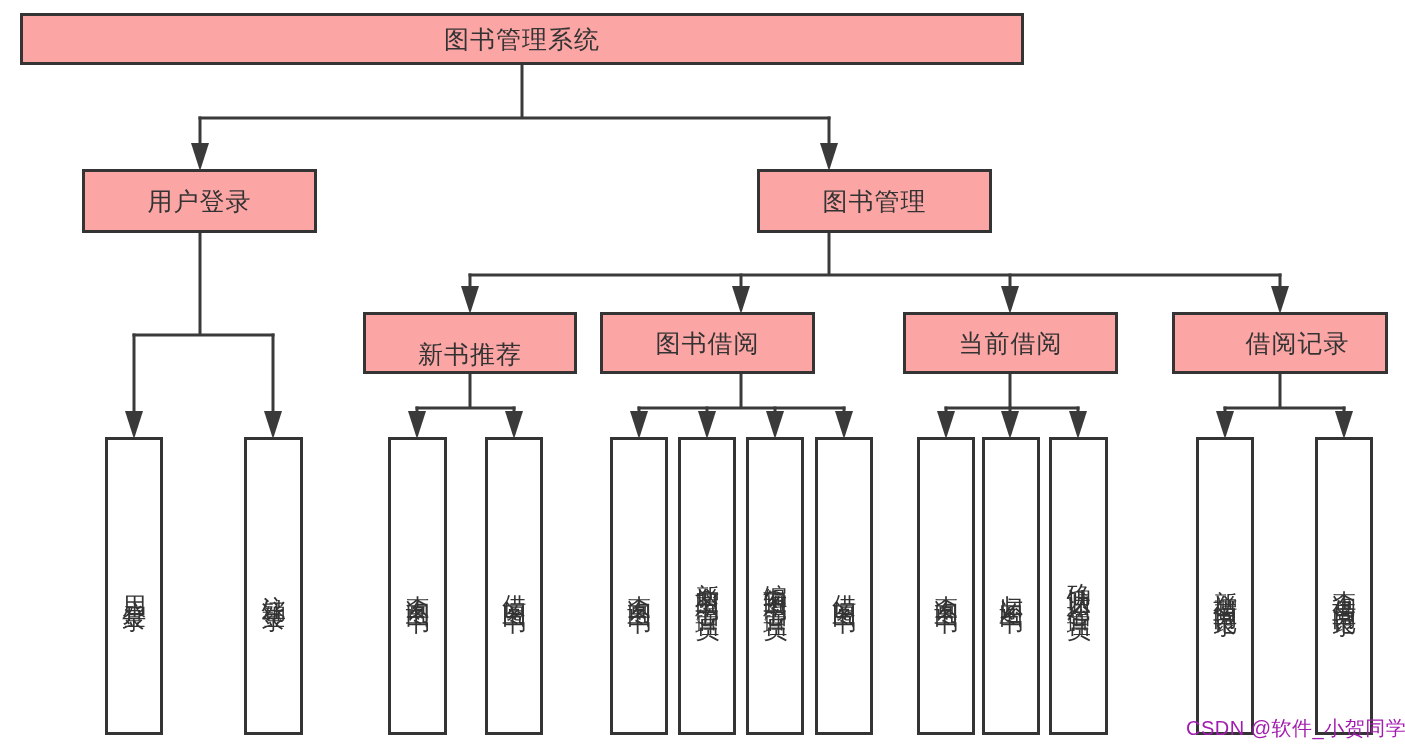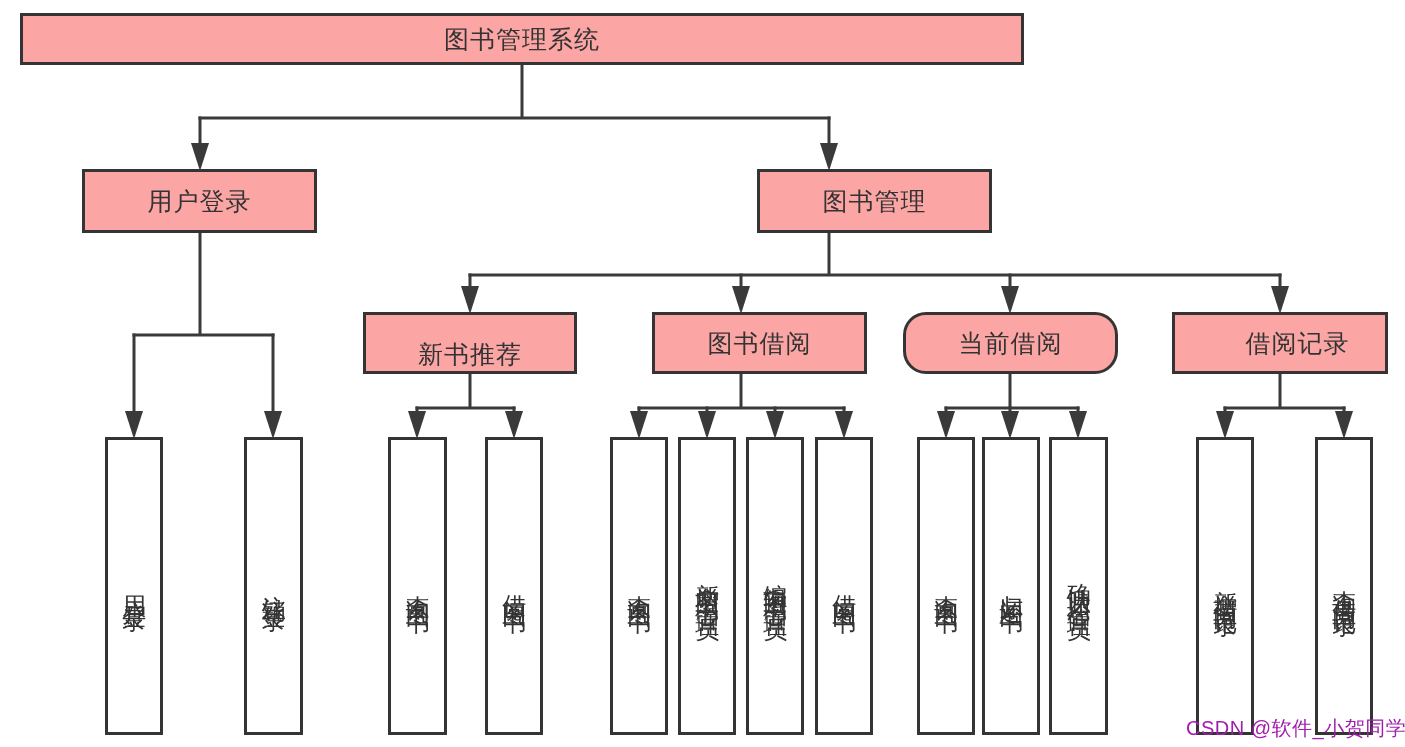--- a/index.html
+++ b/index.html
@@ -143,24 +143,24 @@
   <div class="node" style="left:82px; top:169px; width:235px; height:64px;">
     <span>用户登录</span>
   </div>
   <div class="node" style="left:712px; top:169px; width:235px; height:64px;margin-left:45px;">
     <span>图书管理</span>
   </div>
 
   <div class="node" style="left:363px; top:312px; width:214px; height:62px;align-items:flex-end;">
     <span>新书推荐</span>
   </div>
-  <div class="node" style="left:652px; top:312px; width:215px; height:62px;">
+  <div class="node" style="left:600px; top:312px; width:215px; height:62px;">
     <span>图书借阅</span>
   </div>
-  <div class="node" style="left:903px; top:312px; width:215px; height:62px;border-radius:23px;">
+  <div class="node" style="left:903px; top:312px; width:215px; height:62px;">
     <span>当前借阅</span>
   </div>
   <div class="node" style="left:1172px; top:312px; width:216px; height:62px;padding-left:35px;">
     <span>借阅记录</span>
   </div>
 
   <div class="leaf" style="left:105px; top:437px; width:58px; height:298px;">
     <span>用户登录</span>
   </div>
   <div class="leaf" style="left:244px; top:437px; width:59px; height:298px;">

